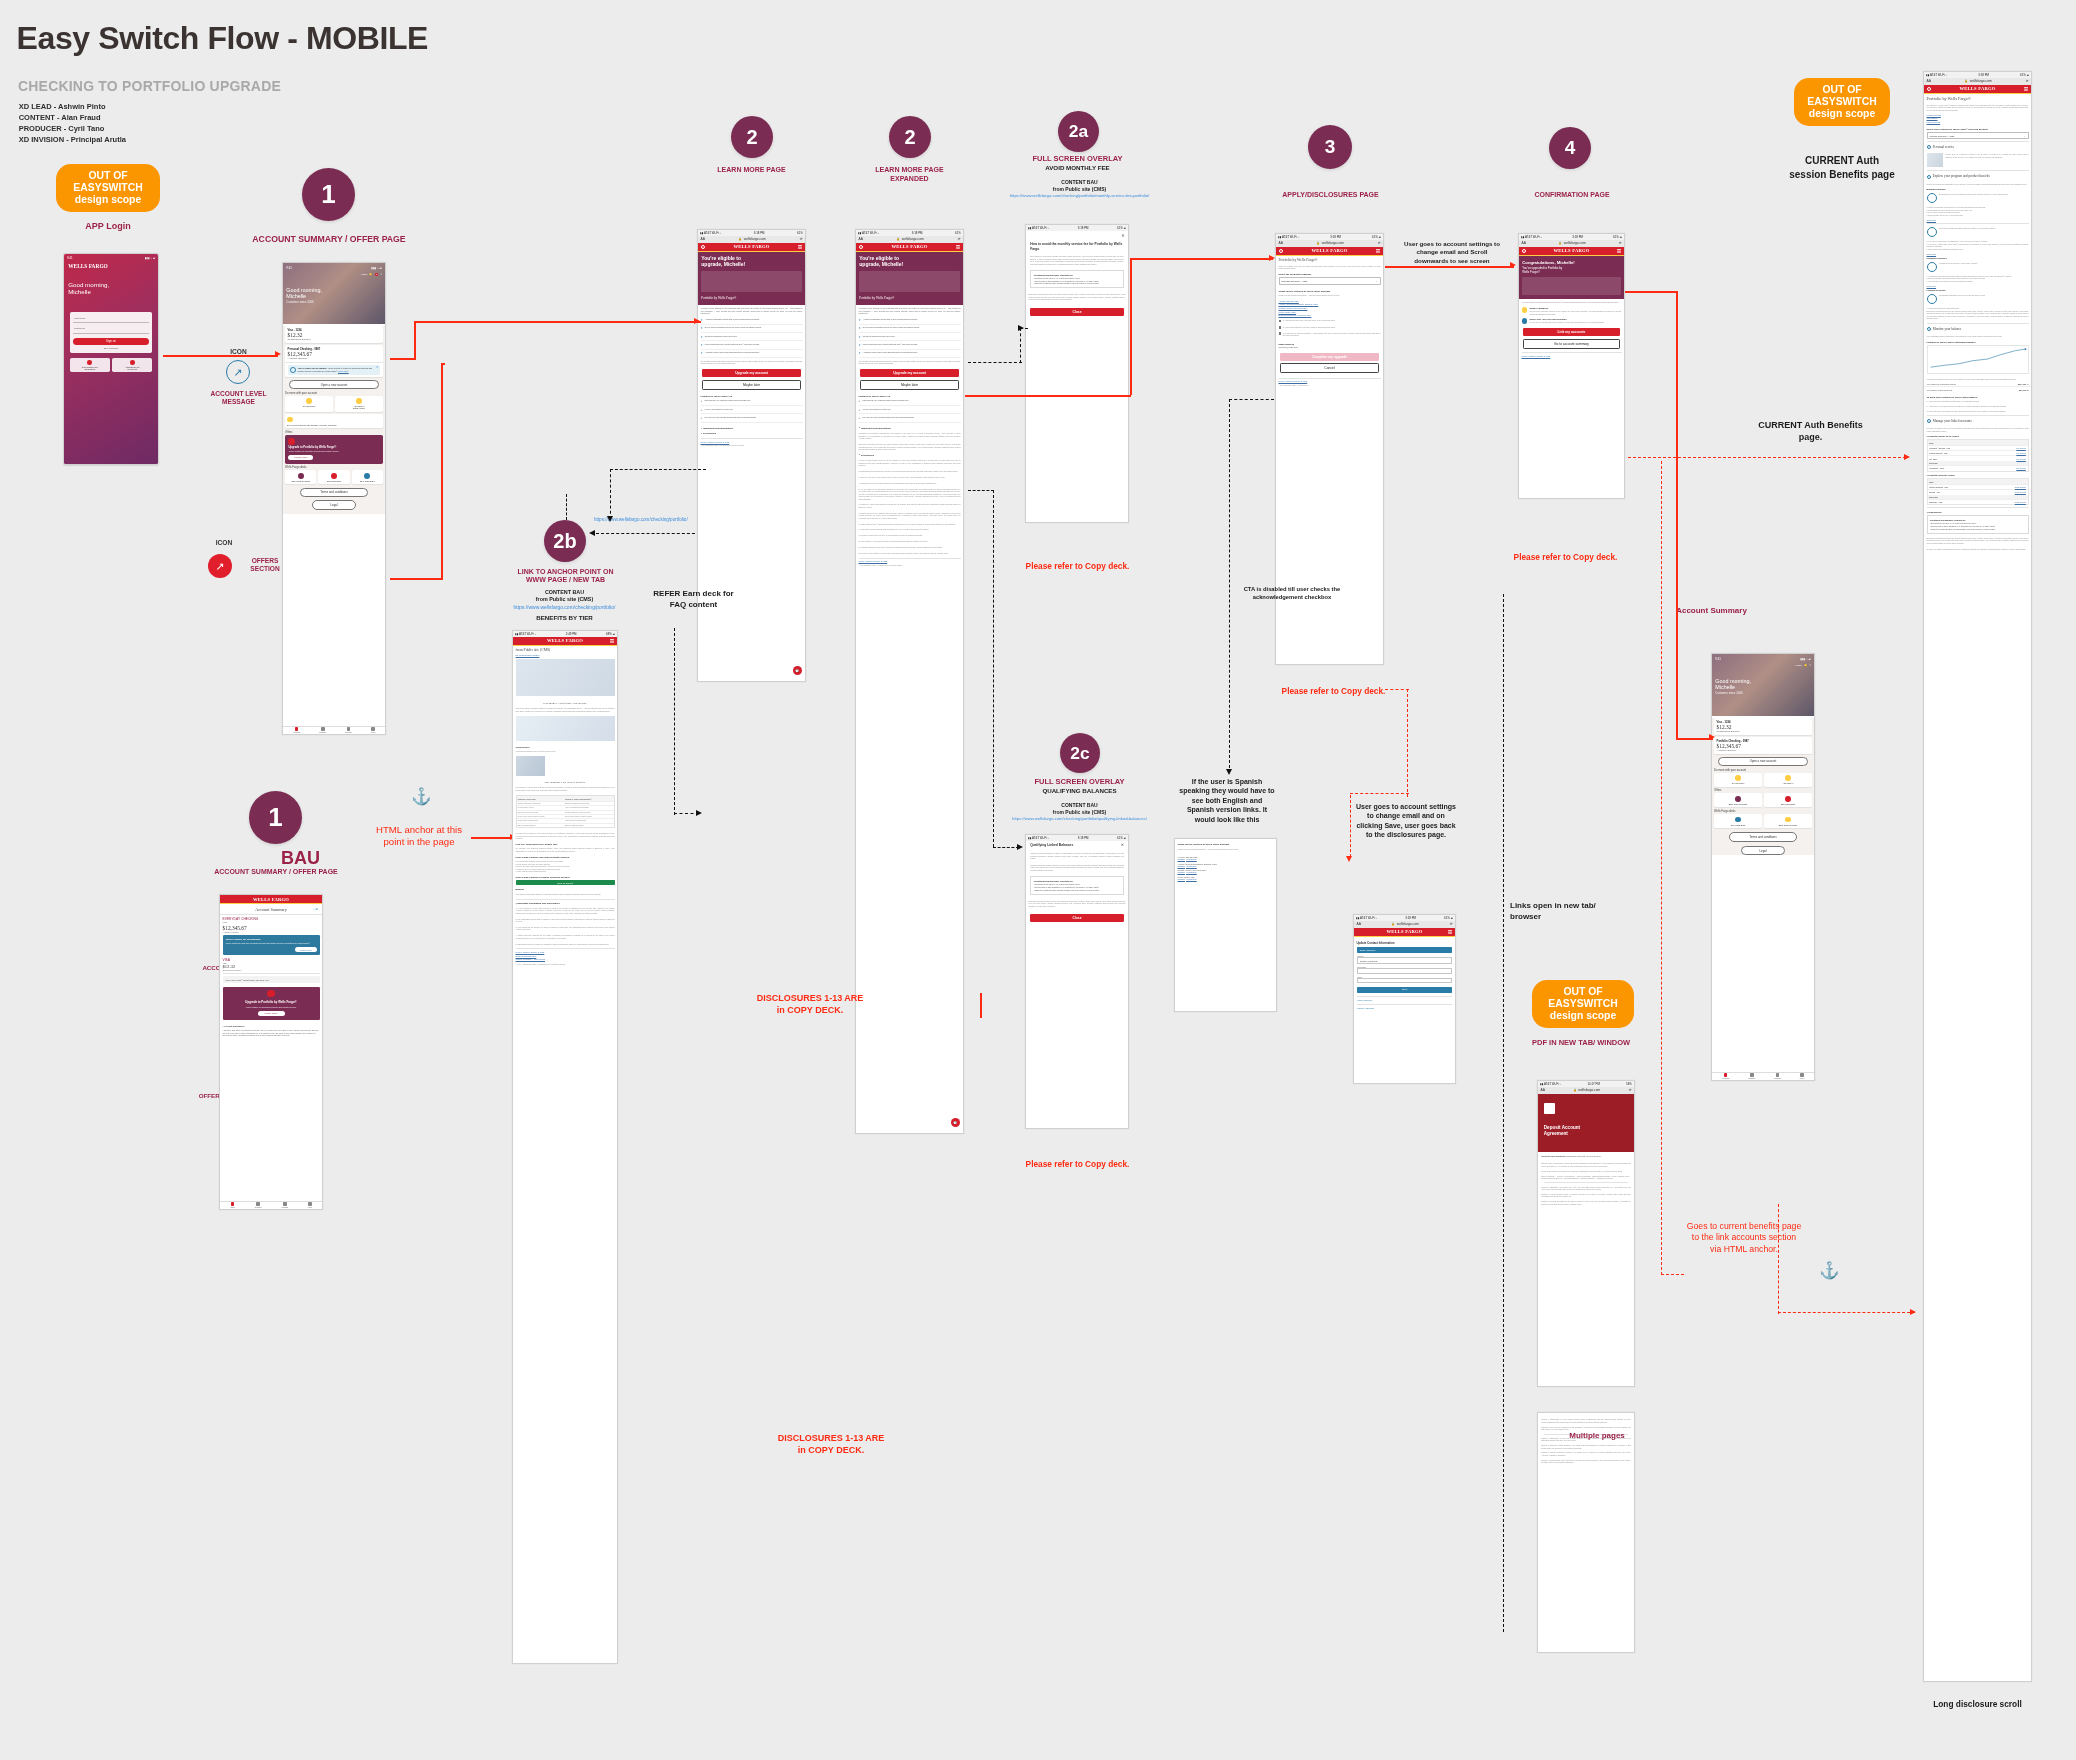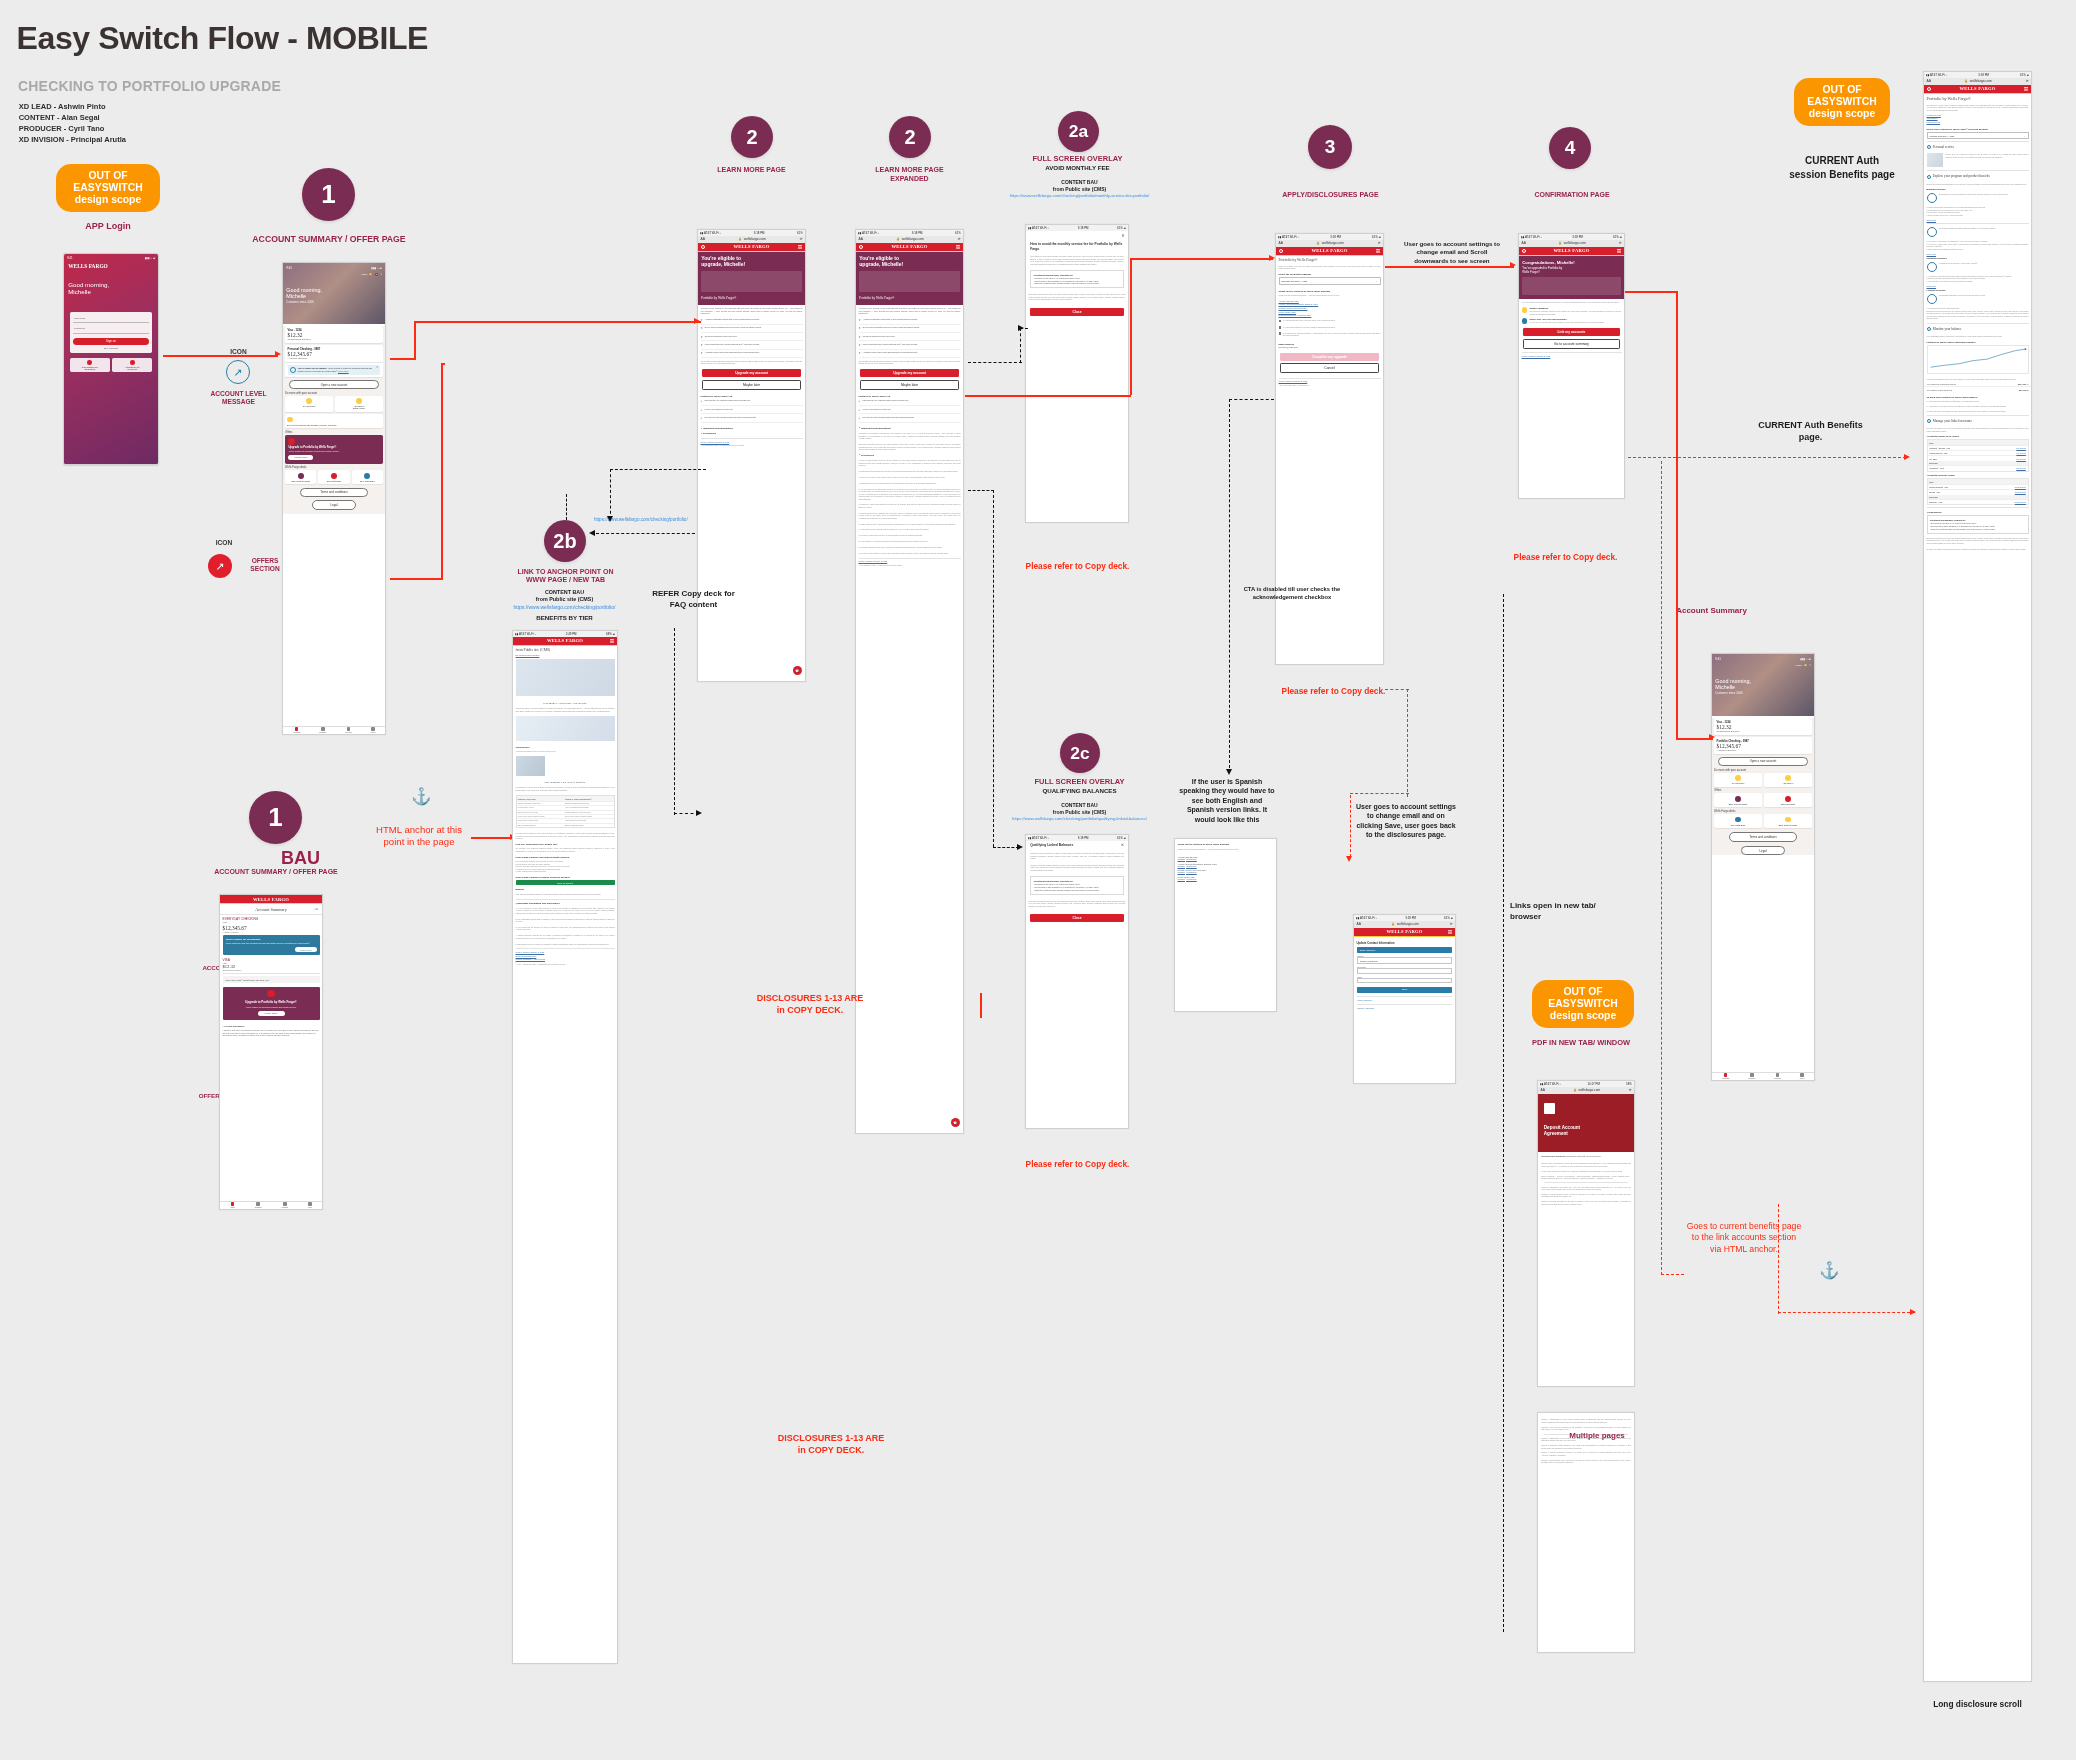--- a/index.html
+++ b/index.html
@@ -119,21 +119,21 @@
 
   .multipage { text-align:center; color:#9b2248; font-weight:bold; }
 </style>
 </head>
 <body>
 
 <div class="abs" id="title">Easy Switch Flow - MOBILE</div>
 <div class="abs" id="subtitle">CHECKING TO PORTFOLIO UPGRADE</div>
 <div class="abs" id="credits">
   <div>XD LEAD - Ashwin Pinto</div>
-  <div>CONTENT - Alan Segal</div>
+  <div>CONTENT - Alan Fraud</div>
   <div>PRODUCER - Cyril Tano</div>
   <div>XD INVISION - Principal Arutla</div>
 </div>
 
 <div class="abs scope-badge" style="left:56px; top:164px; width:104px;">
   <div class="l1">OUT OF</div>
   <div class="l2">EASYSWITCH</div>
   <div class="l3">design scope</div>
 </div>
 <div class="abs" style="left:56px; top:221px; width:104px; font-size:9px; font-weight:bold; color:#9b2248; text-align:center;">APP Login</div>
@@ -587,21 +587,21 @@
   <div class="doc-txt">10. Certain fee waivers do not apply to accounts held in trust or to business accounts.</div>
   <div class="doc-txt">11. The Portfolio by Wells Fargo program requirements and benefits may change at any time.</div>
   <div class="doc-txt">12. Mortgage balances count at 10% toward the combined qualifying balance. Certain mortgages are not eligible.</div>
   <div class="doc-txt">13. Please see the Portfolio by Wells Fargo Addendum and the Deposit Account Agreement for complete program terms.</div>
   <div class="doc-rule"></div>
   <div class="doc-link">Privacy, Cookies, Security &amp; Legal</div>
   <div class="doc-txt" style="font-size:1.5px;">© 1999–2022 Wells Fargo. All rights reserved. NMLSR ID 399801</div>
   <div style="position:absolute;right:3.3px;bottom:5.8px;width:9px;height:9px;border-radius:50%;background:#d71e2b;color:#fff;font-size:3.3px;display:flex;align-items:center;justify-content:center;">💬</div>
 </div>
 
-<div class="abs note-dark" style="left:652px; top:589px; width:83px; font-size:8px;">REFER Copy deck for FAQ content</div>
+<div class="abs note-dark" style="left:652px; top:589px; width:83px; font-size:8px;">REFER Earn deck for FAQ content</div>
 <div class="dash-b-v" style="left:674px; top:628px; height:187px;"></div>
 <div class="dash-b-h" style="left:674px; top:813px; width:25px;"></div>
 <div class="arrow-r" style="left:696px; top:810px; border-left-color:#111;"></div>
 
 <div class="abs note-redbold" style="left:756px; top:993px; width:108px; font-size:9px;">DISCLOSURES 1-13 ARE in COPY DECK.</div>
 
 <div class="abs step-circle" style="left:1058px; top:111px; width:41px; height:41px; font-size:17.4px;">2a</div>
 <div class="abs step-label" style="left:1009px; top:154px; width:137px; font-size:7.5px;">FULL SCREEN OVERLAY</div>
 <div class="abs step-sub" style="left:1009px; top:164px; width:137px; font-size:6.2px;">AVOID MONTHLY FEE</div>
 <div class="abs content-note" style="left:1009px; top:179px; width:141px; font-size:5px;">

